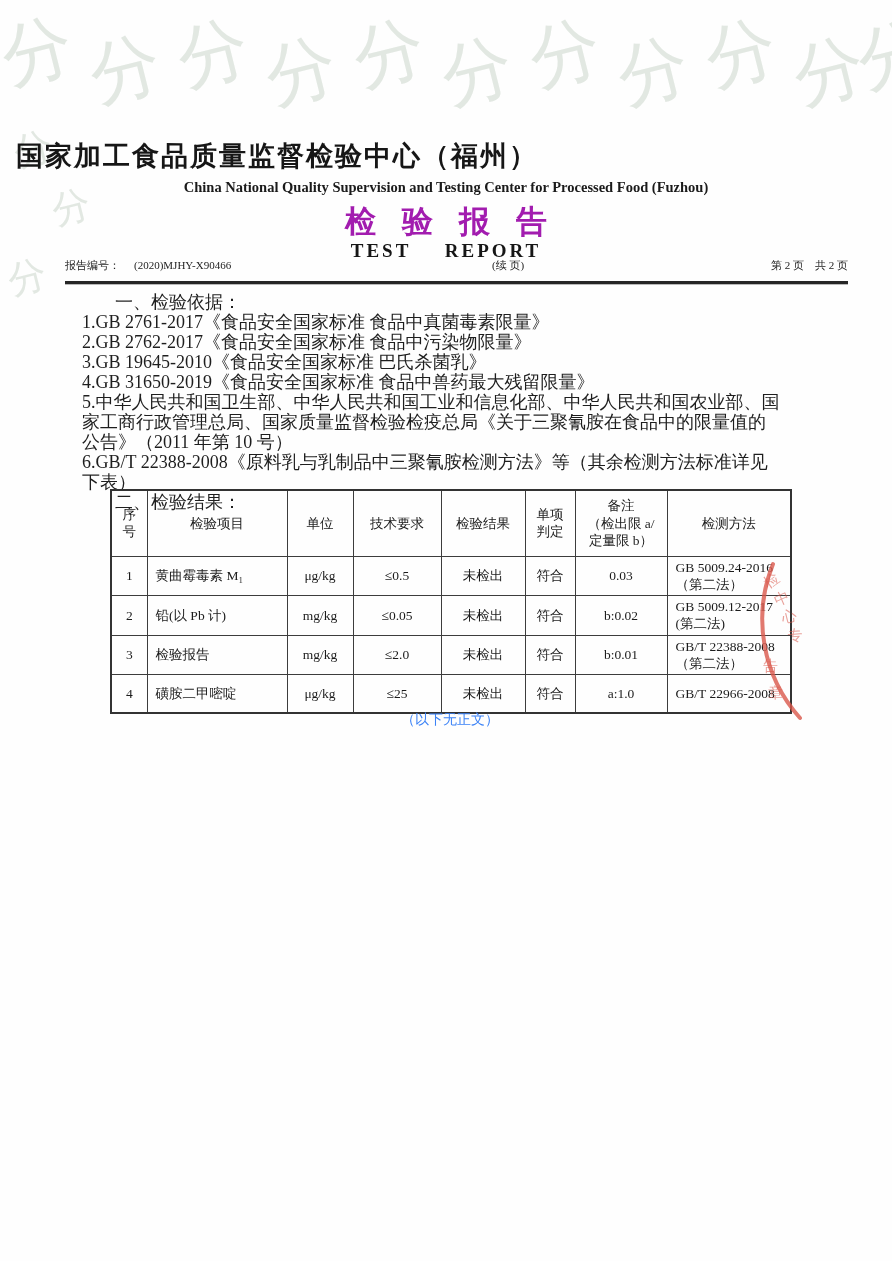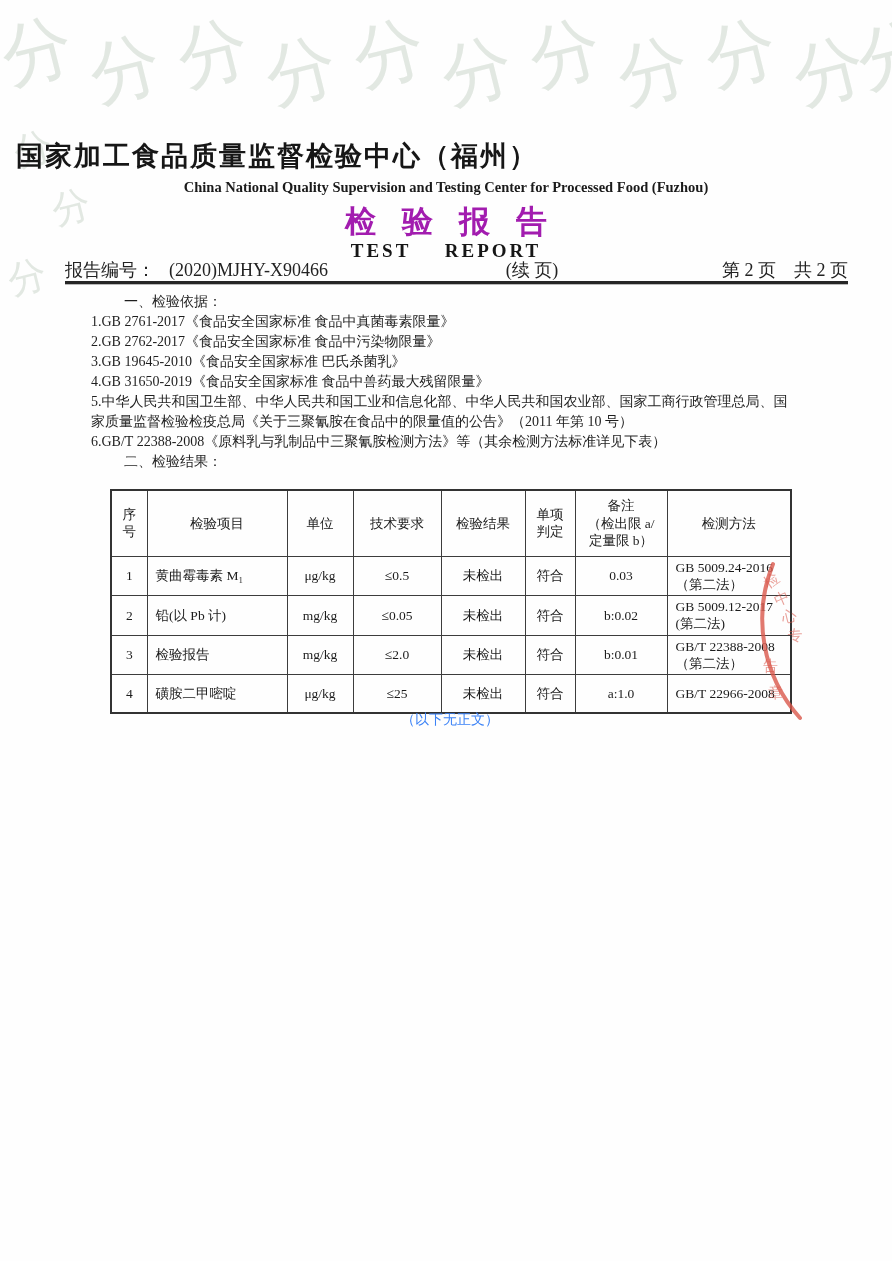--- a/index.html
+++ b/index.html
@@ -47,32 +47,32 @@
   }
   .report-title-en {
     position:absolute; top:240px; left:0; width:100%;
     text-align:center; font-weight:bold; font-size:19px;
     letter-spacing:3px; word-spacing:26px;
     color:#161616;
   }
   .report-no-row {
     position:absolute; top:258px; left:65px; right:44px;
     display:flex; justify-content:space-between; align-items:baseline;
-    font-size:18px; color:#222;
+    font-size:11px; color:#222;
   }
   .report-no-left span { margin-right:14px; }
   .rule-thick {
     position:absolute; top:281px; left:65px; right:44px;
     height:4px; background:#262626;
     border-bottom:1px solid #b9b9b9;
   }
   
   .body-text {
-    position:absolute; top:292px; left:91px; width:700px;
-    font-size:14px; line-height:20px; color:#1e1e1e;
+    position:absolute; top:292px; left:82px; width:700px;
+    font-size:18px; line-height:20px; color:#1e1e1e;
   }
   .section-heading { padding-left:33px; }
   
   .results-table {
     position:absolute; top:489px; left:110px;
     border-collapse:collapse; table-layout:fixed;
     width:680px;
     font-size:13.5px; color:#1b1b1b;
     background:transparent;
   }

